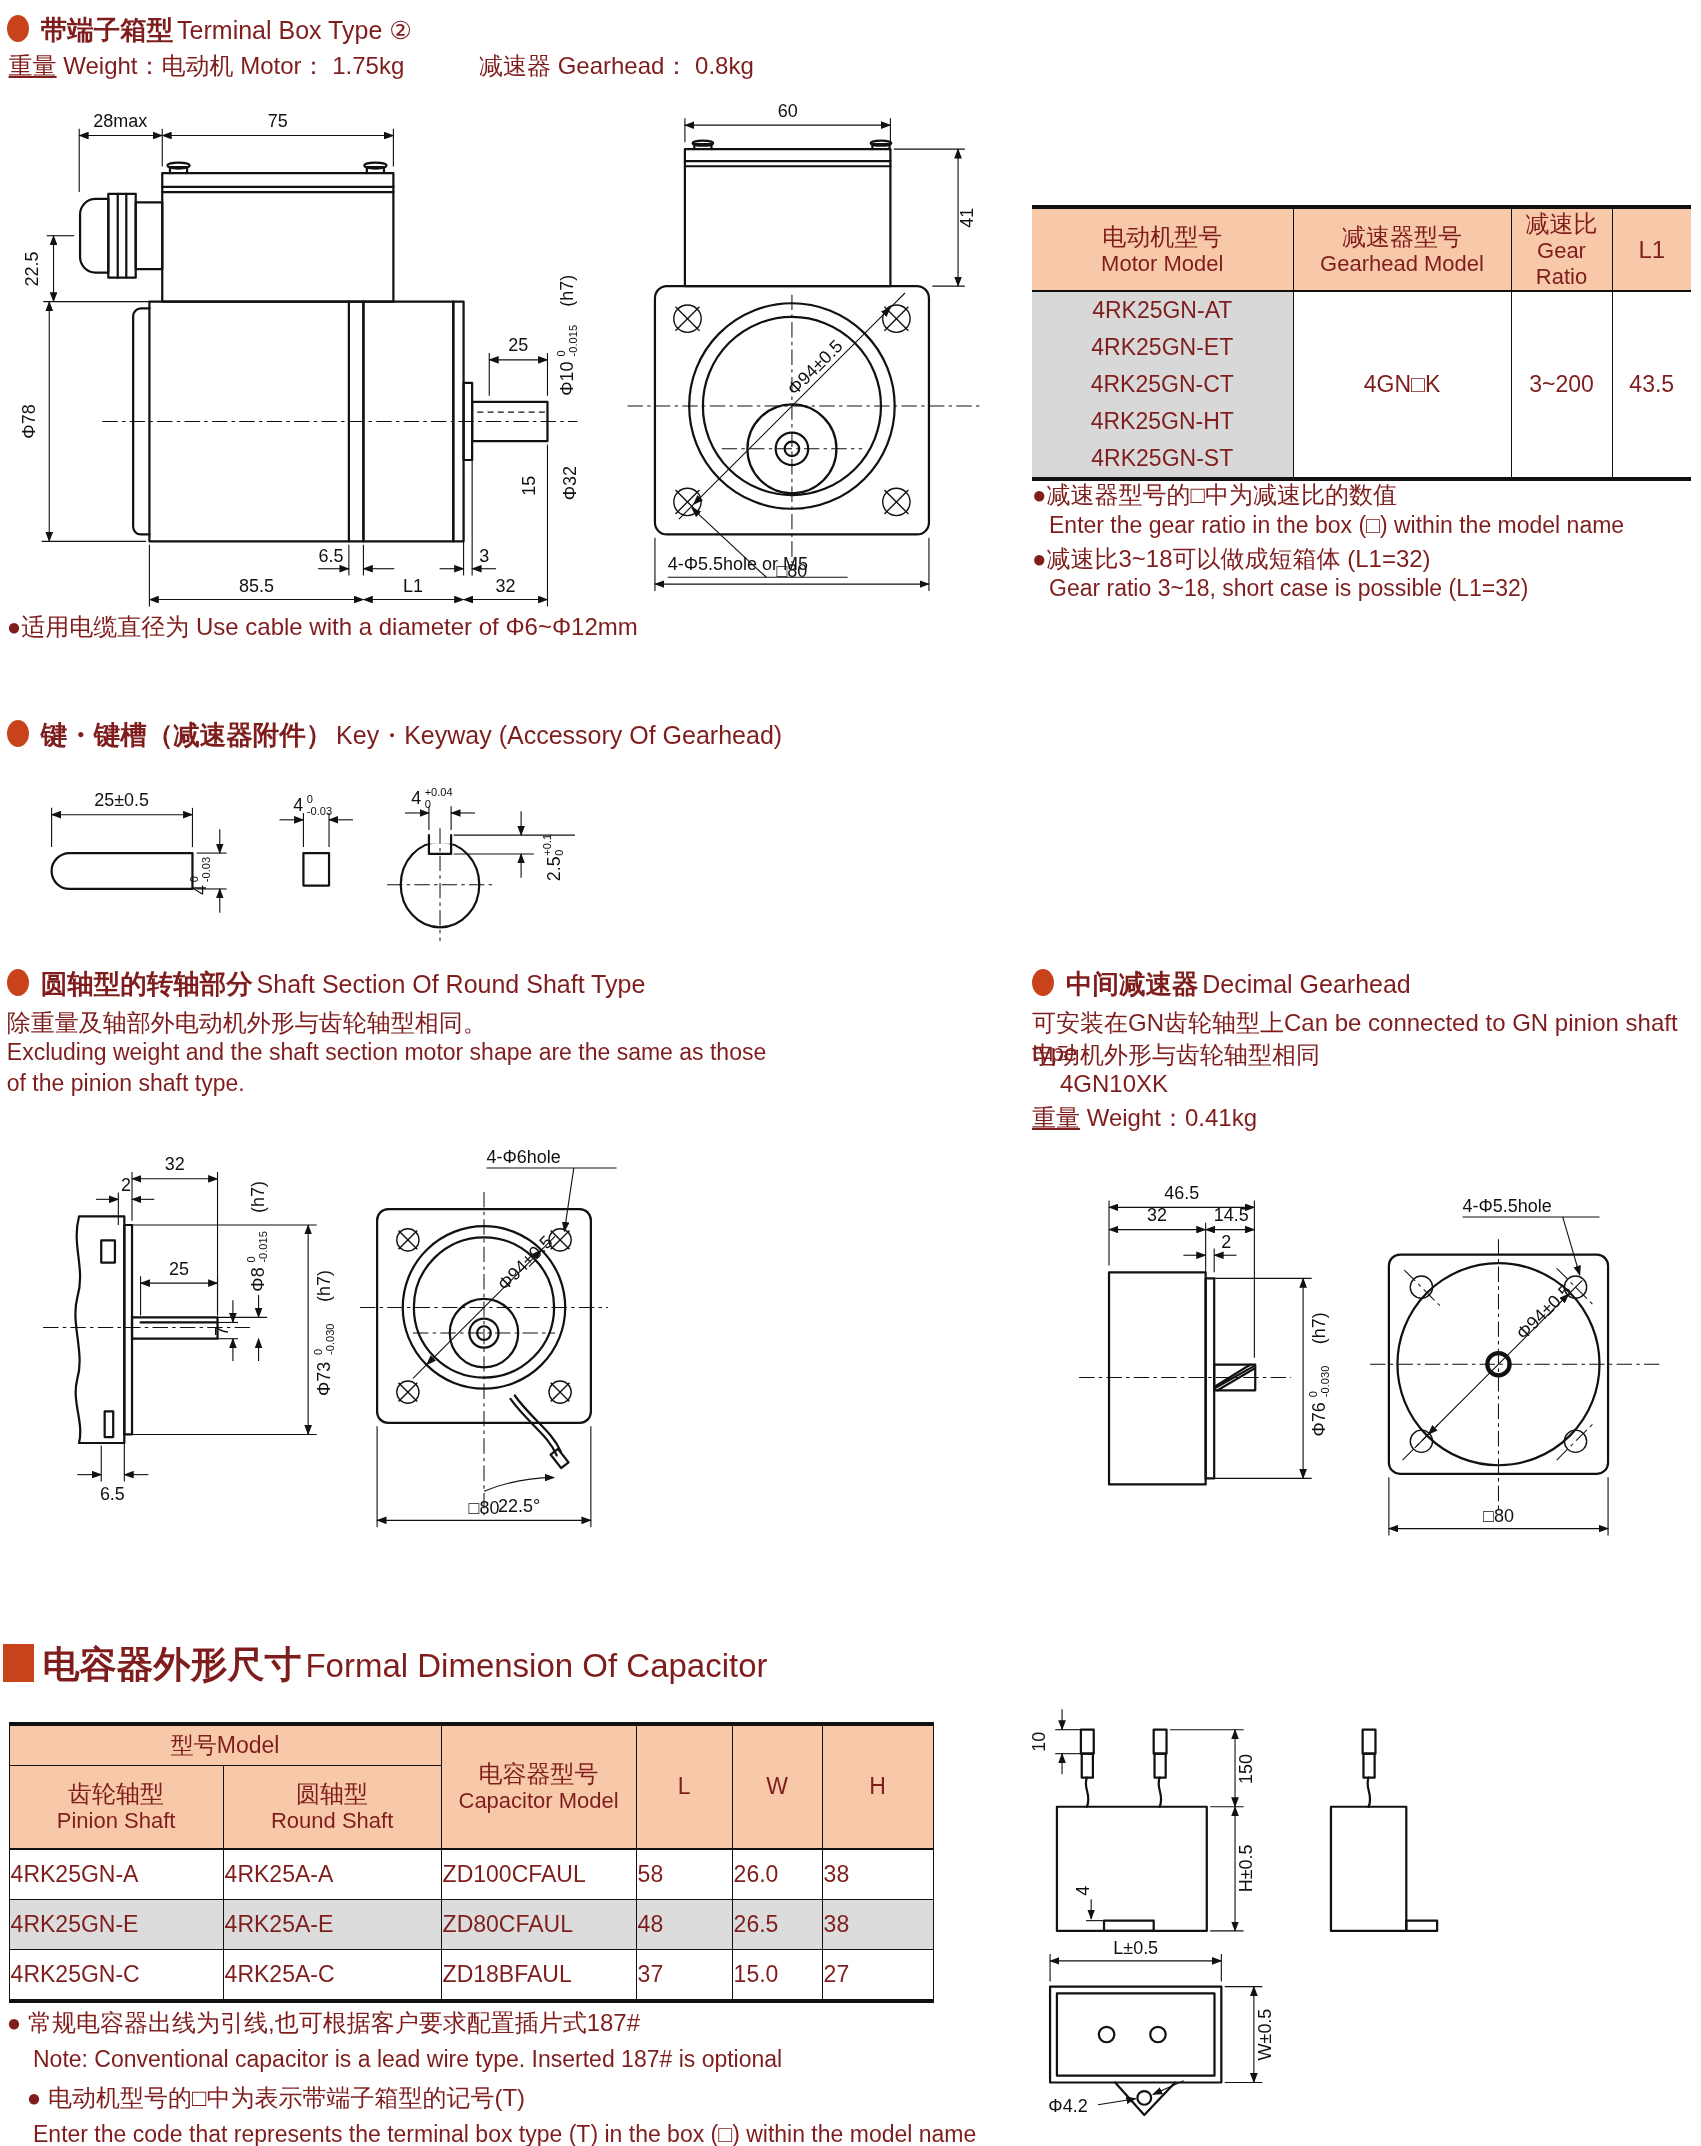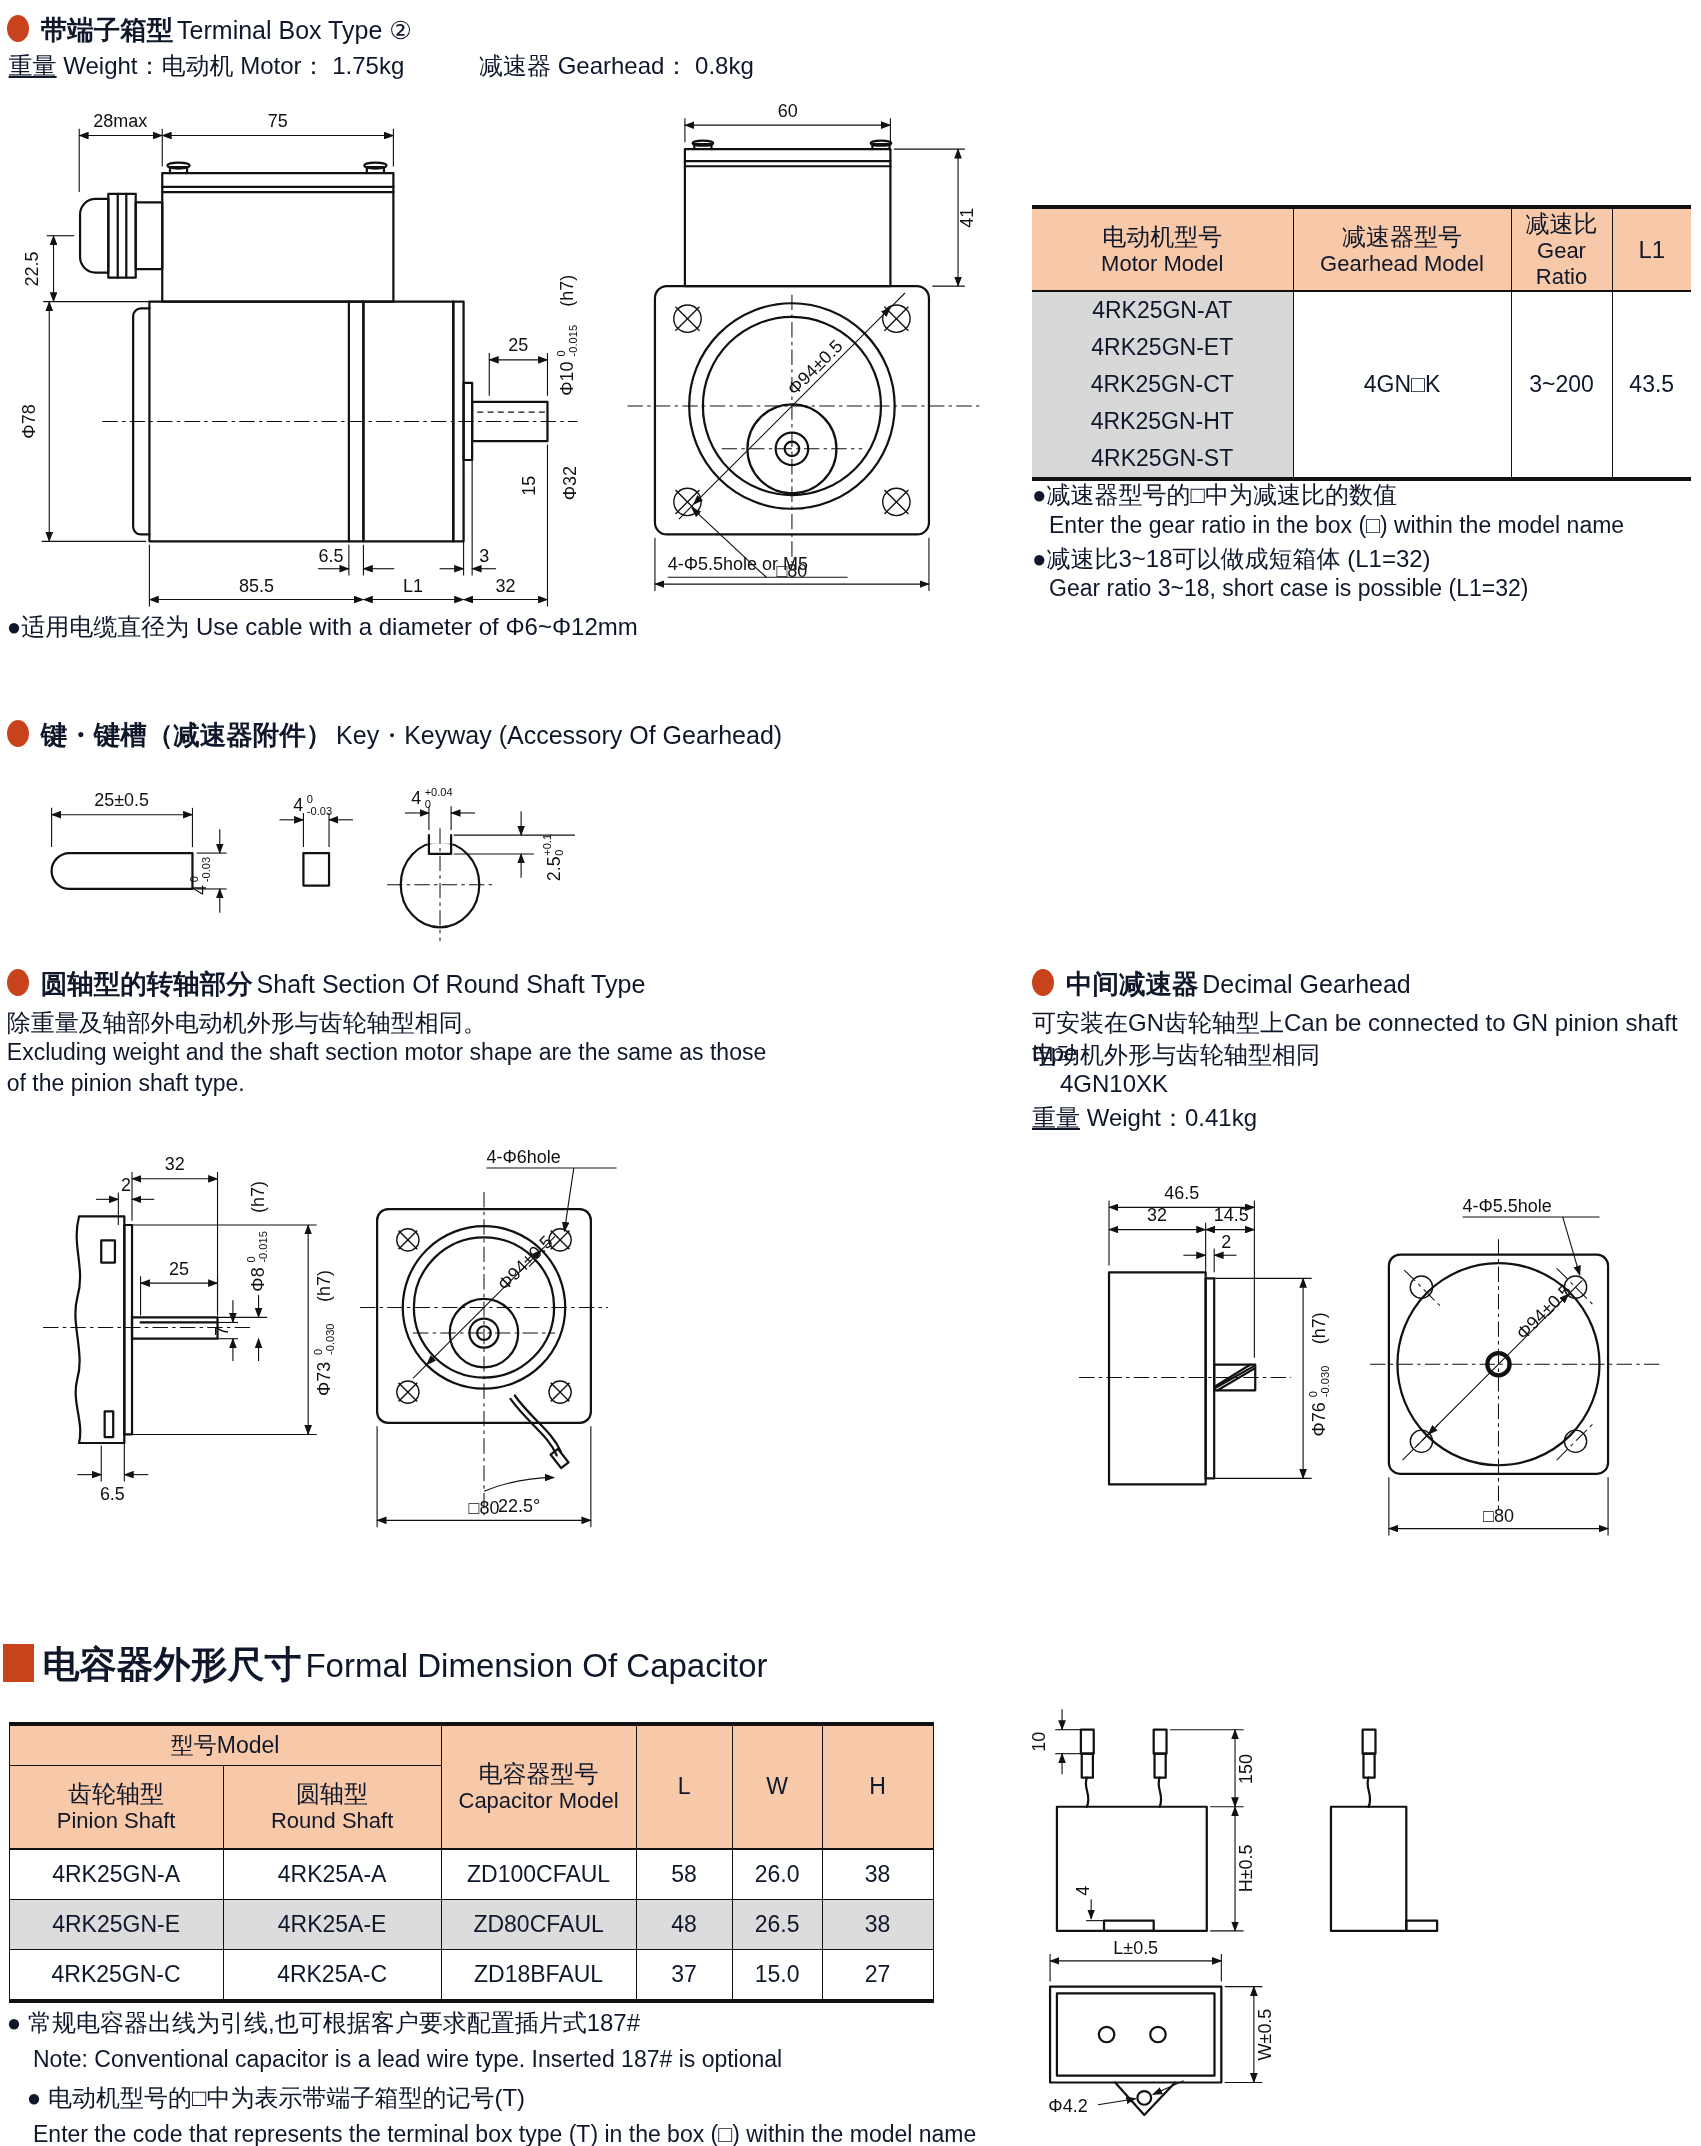--- a/index.html
+++ b/index.html
@@ -1,36 +1,36 @@
 <!DOCTYPE html>
 <html style="font-size:13.7px"><head>
 <meta charset="utf-8">
 <style>
   html,body{margin:0;padding:0;background:#fff;}
   #page{position:relative;width:1701px;height:2146px;background:#fff;overflow:hidden;
-        font-family:"Liberation Sans","DejaVu Sans",sans-serif;color:#0f172a;}
+        font-family:"Liberation Sans","DejaVu Sans",sans-serif;color:#7f1d1d;}
   .abs{position:absolute;}
   .bullet{display:inline-block;width:22px;height:27px;border-radius:50%;background:#c8431c;vertical-align:-3.4px;margin-right:12px;}
   .sqbullet{display:inline-block;width:31px;height:38px;background:#c8431c;vertical-align:-5.1px;margin-right:8.6px;}
   .h-zh{font-size:26.5px;font-weight:bold;}
   .h-en{font-size:25px;}
   .txt{font-size:24px;}
   .u{text-decoration:underline;}
   .en-note{font-size:23px;}
   
   table{border-collapse:collapse;table-layout:fixed;}
   .t1{border-top:4.3px solid #111;border-bottom:4.3px solid #111;font-size:23px;text-align:center;}
   .t1 th{background:#f8c9a8;font-weight:normal;border-bottom:2.6px solid #111;height:79px;padding:0;}
   .t1 td{vertical-align:middle;padding:0;}
   .t1 th+th,.t1 td+td{border-left:1.7px solid #111;}
   .models{background:#d8d8d8;}
   .models div{height:37px;line-height:37px;}
   .thzh{font-size:24px;line-height:29px;}
   .then{font-size:22px;line-height:26px;}
-  .t2{border-top:4.3px solid #111;border-bottom:4.3px solid #111;border-left:1.7px solid #111;border-right:1.7px solid #111;font-size:23px;text-align:center;}
+  .t2{border-top:4.3px solid #111;border-bottom:4.3px solid #111;border-left:1.7px solid #111;border-right:1.7px solid #111;font-size:23px;}
   .t2 th{background:#f8c9a8;font-weight:normal;padding:0;}
   .t2 th,.t2 td{border:1.7px solid #111;}
   .t2 .hr1{height:41px;}
   .t2 .hr2 th{height:82px;}
   .t2 tbody td{height:47px;}
   .t2 tbody tr.alt{background:#dcdcdc;}
   .t2 thead{border-bottom:2.6px solid #111;}
   
   svg{position:absolute;overflow:visible;}
   .th2{stroke:#111;stroke-width:2.6;fill:none;stroke-linejoin:round;stroke-linecap:round;}

